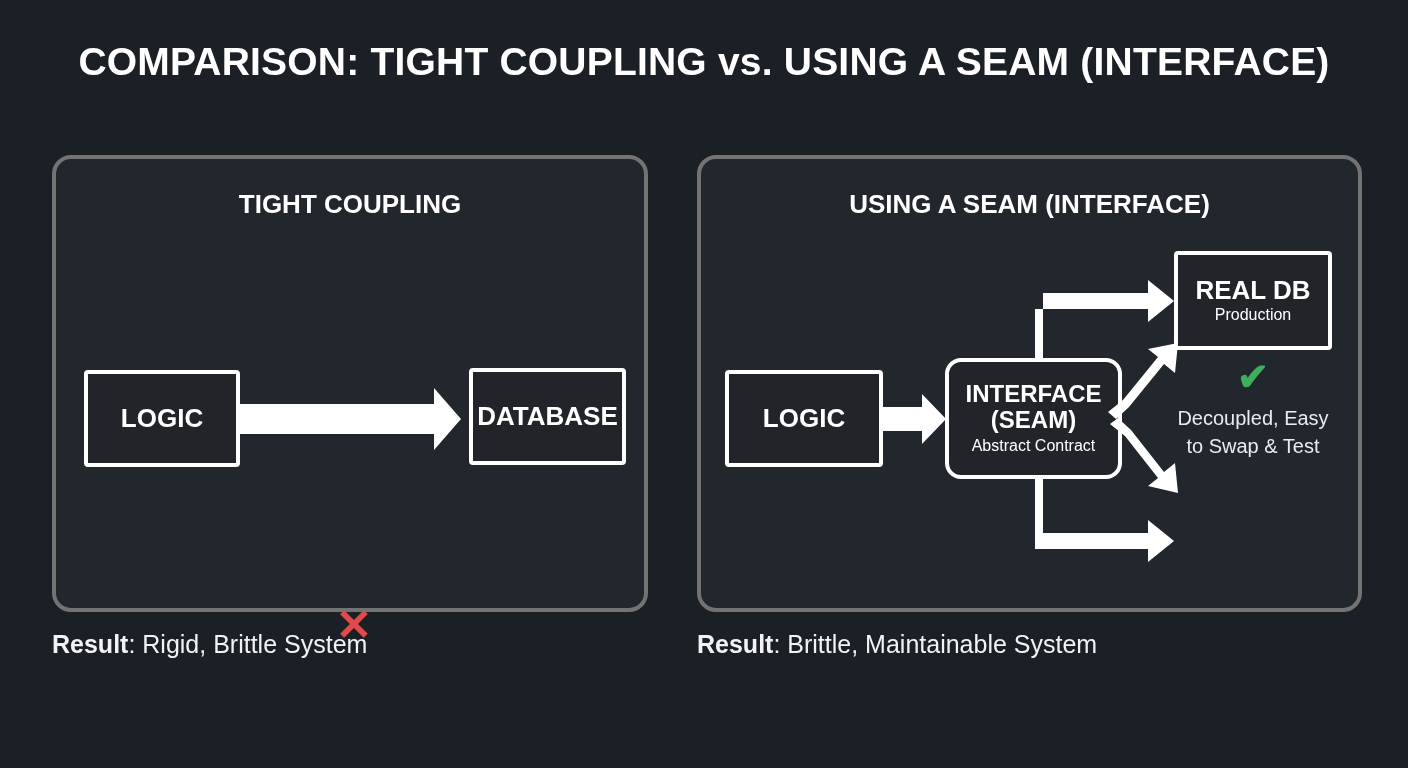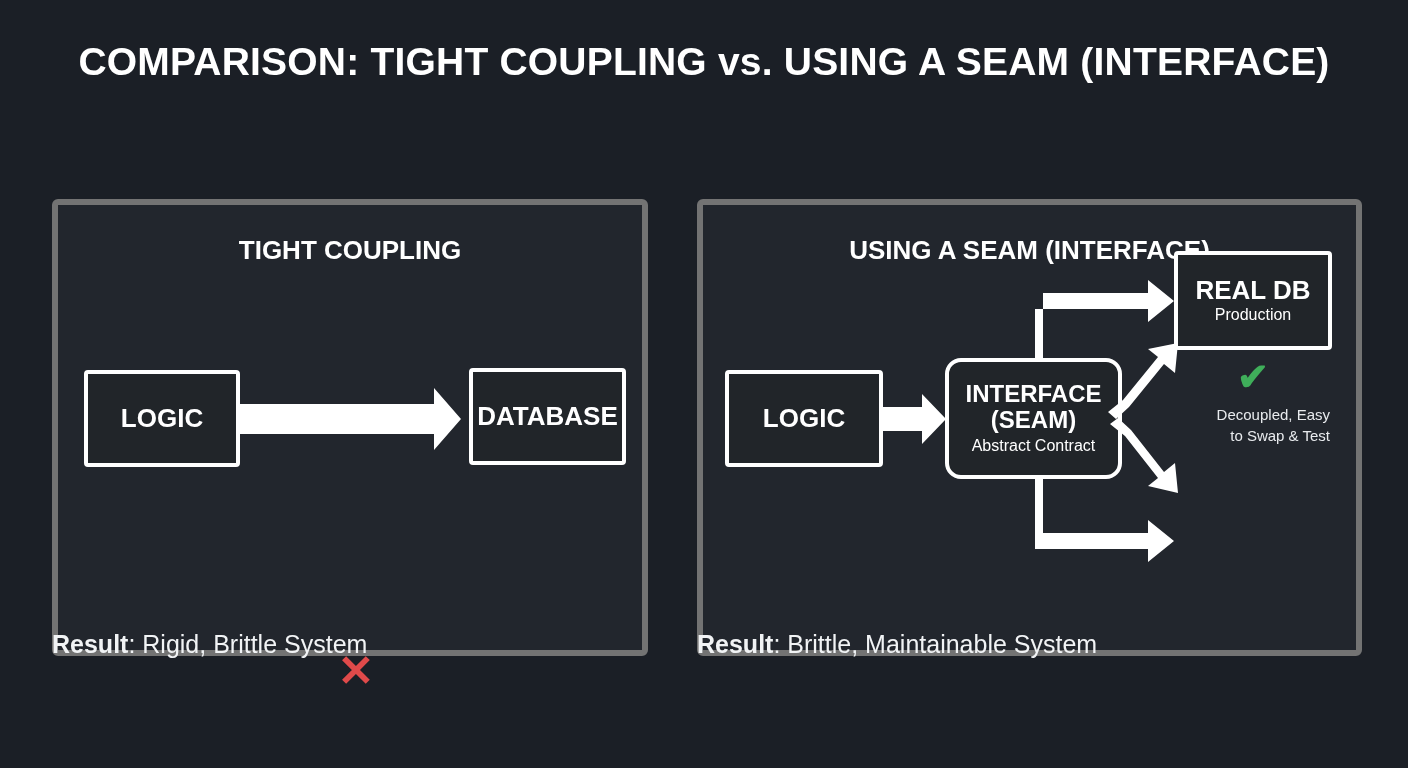--- a/index.html
+++ b/index.html
@@ -14,23 +14,22 @@
   .page-title{
     position:absolute; left:0; top:40px; width:1408px;
     text-align:center;
     font-size:39px; font-weight:bold; color:#ffffff;
     letter-spacing:.2px;
   }
 
   .panel{
     position:absolute;
     background:#22262d;
-    border:6px solid #737373;
-    border-radius:6px;
-    margin-top:44px;
+    border:4px solid #737373;
+    border-radius:19px;
   }
   #panel-left { left:52px;  top:155px; width:596px; height:457px; }
   #panel-right{ left:697px; top:155px; width:665px; height:457px; }
 
   .panel-title{
     position:absolute; left:0; top:30px; width:100%;
     text-align:center;
     font-size:26px; font-weight:bold; color:#ffffff;
   }
 
@@ -69,21 +68,21 @@
     text-align:center; color:#e9ebee;
     font-size:15px; line-height:1.42;
   }
 
   .check{
     position:absolute; left:1176px; top:358px; width:154px;
     text-align:center; color:#3fae5a; font-size:38px; line-height:1; font-weight:bold;
   }
   .check-cap{
     position:absolute; left:1176px; top:404px; width:154px;
-    text-align:right; color:#e9ebee; font-size:15px; line-height:1.42;
+    text-align:center; color:#e9ebee; font-size:20px; line-height:1.42;
   }
 
   .result{
     position:absolute; top:630px;
     text-align:left; color:#f1f3f5; font-size:25px; white-space:nowrap;
   }
   .result b{ font-weight:bold; }
   #result-left { left:52px;  width:596px; }
   #result-right{ left:697px; width:665px; }
 </style>

